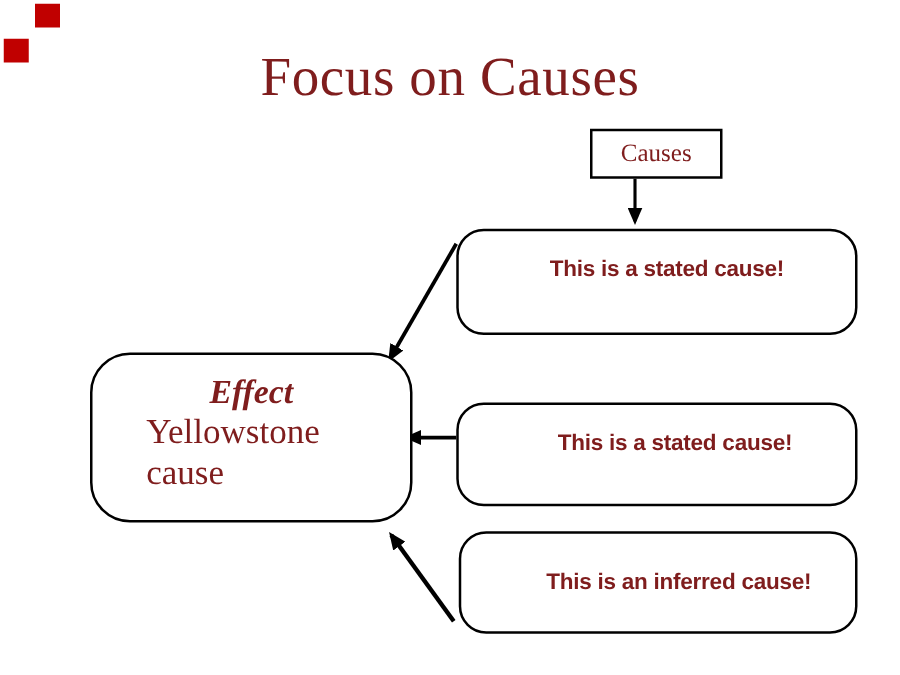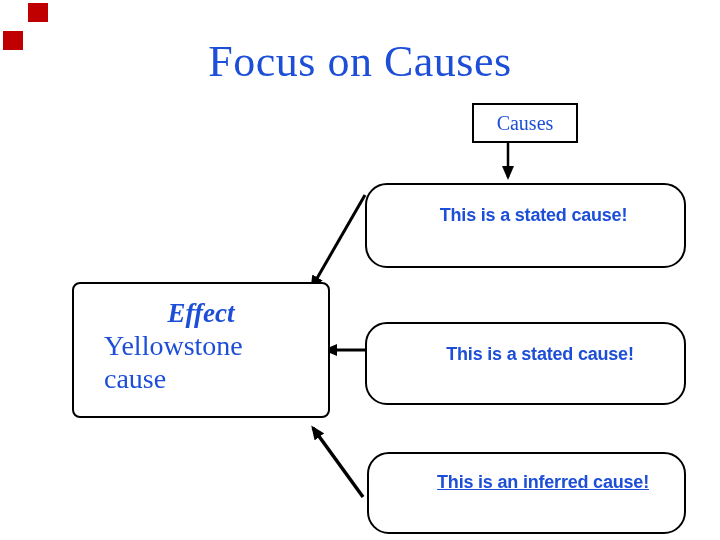--- a/index.html
+++ b/index.html
@@ -3,21 +3,21 @@
 <meta charset="utf-8">
 <style>
   html, body { margin: 0; padding: 0; background: #ffffff; }
   .slide {
     position: relative;
     width: 720px;
     height: 540px;
     background: #ffffff;
     overflow: hidden;
     font-family: "Liberation Serif", serif;
-    color: #1d4ed8;
+    color: #7f1d1d;
   }
   .deco-square { position: absolute; }
   .sq1 { left: 28px; top: 3px;  width: 20px; height: 19px; }
   .sq2 { left: 3px;  top: 31px; width: 20px; height: 19px; }
 
   .title {
     position: absolute;
     left: 0; top: 36px;
     width: 720px;
     margin: 0;
@@ -49,36 +49,36 @@
   }
   .cause-text {
     font-family: "Liberation Sans", sans-serif;
     font-size: 18px;
     font-weight: bold;
     letter-spacing: -0.2px;
     text-align: center;
   }
   .cb1 { left: 365px; top: 183px; width: 321px; height: 85px; padding: 20px 8px 0 24px; }
   .cb2 { left: 365px; top: 322px; width: 321px; height: 83px; padding: 20px 8px 0 37px; }
-  .cb3 { left: 367px; top: 452px; width: 319px; height: 82px; padding: 18px 8px 0 41px; text-decoration: underline; }
+  .cb3 { left: 367px; top: 425px; width: 319px; height: 82px; padding: 28px 8px 0 41px; }
 
   .effect-box {
     left: 72px; top: 282px;
     width: 258px; height: 136px;
-    border-radius: 8px;
+    border-radius: 32px;
   }
   .effect-heading {
     margin: 14px 0 0 0;
     text-align: center;
     font-size: 27px;
     font-weight: bold;
     font-style: italic;
   }
   .effect-line {
-    margin: 0 0 0 30px;
+    margin: 0 0 0 43px;
     font-size: 28px;
     line-height: 33px;
   }
 
   .arrows {
     position: absolute;
     left: 0; top: 0;
     width: 720px; height: 540px;
     pointer-events: none;
   }

